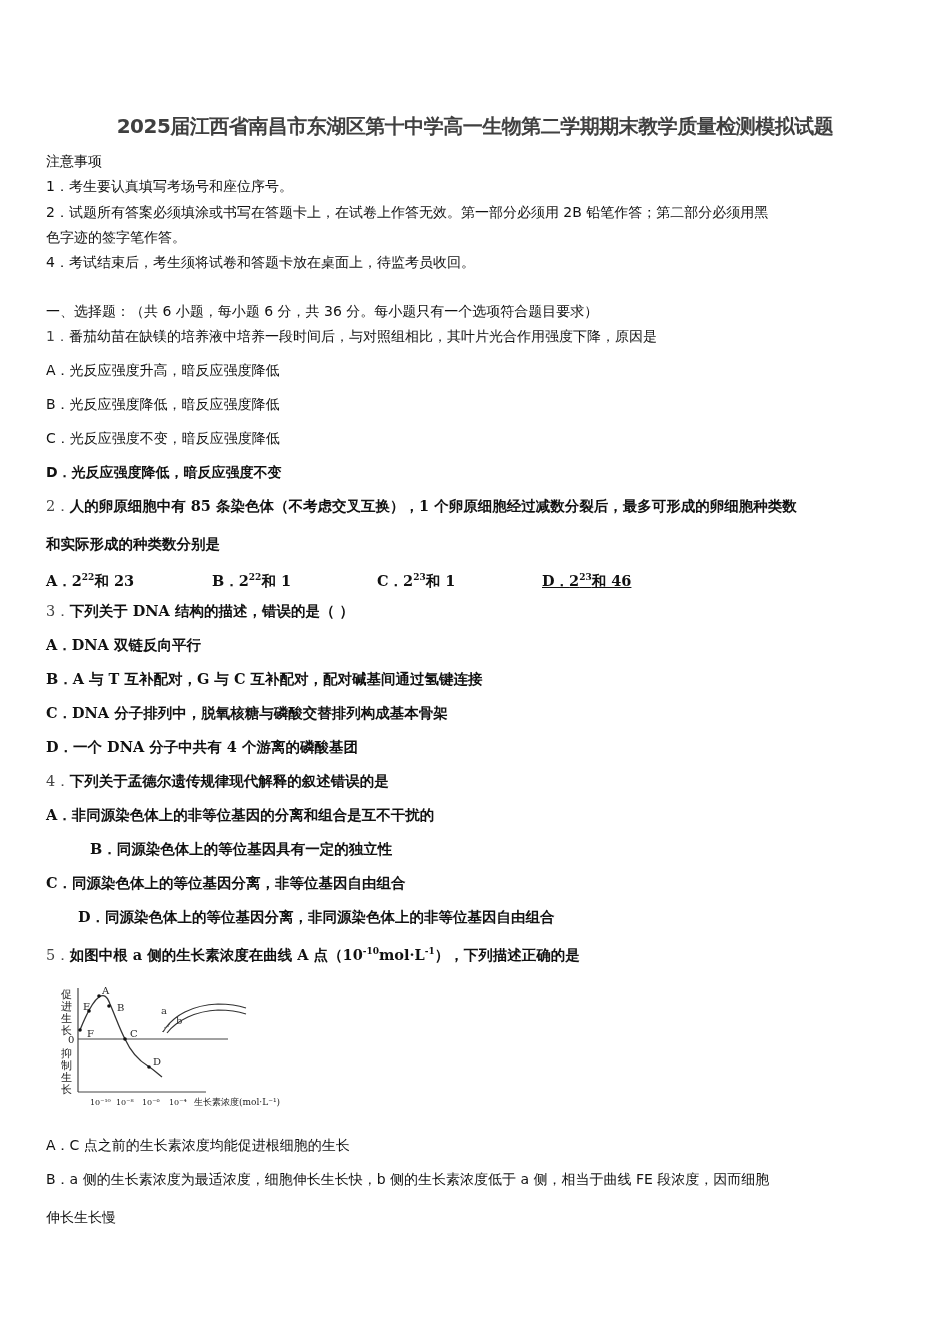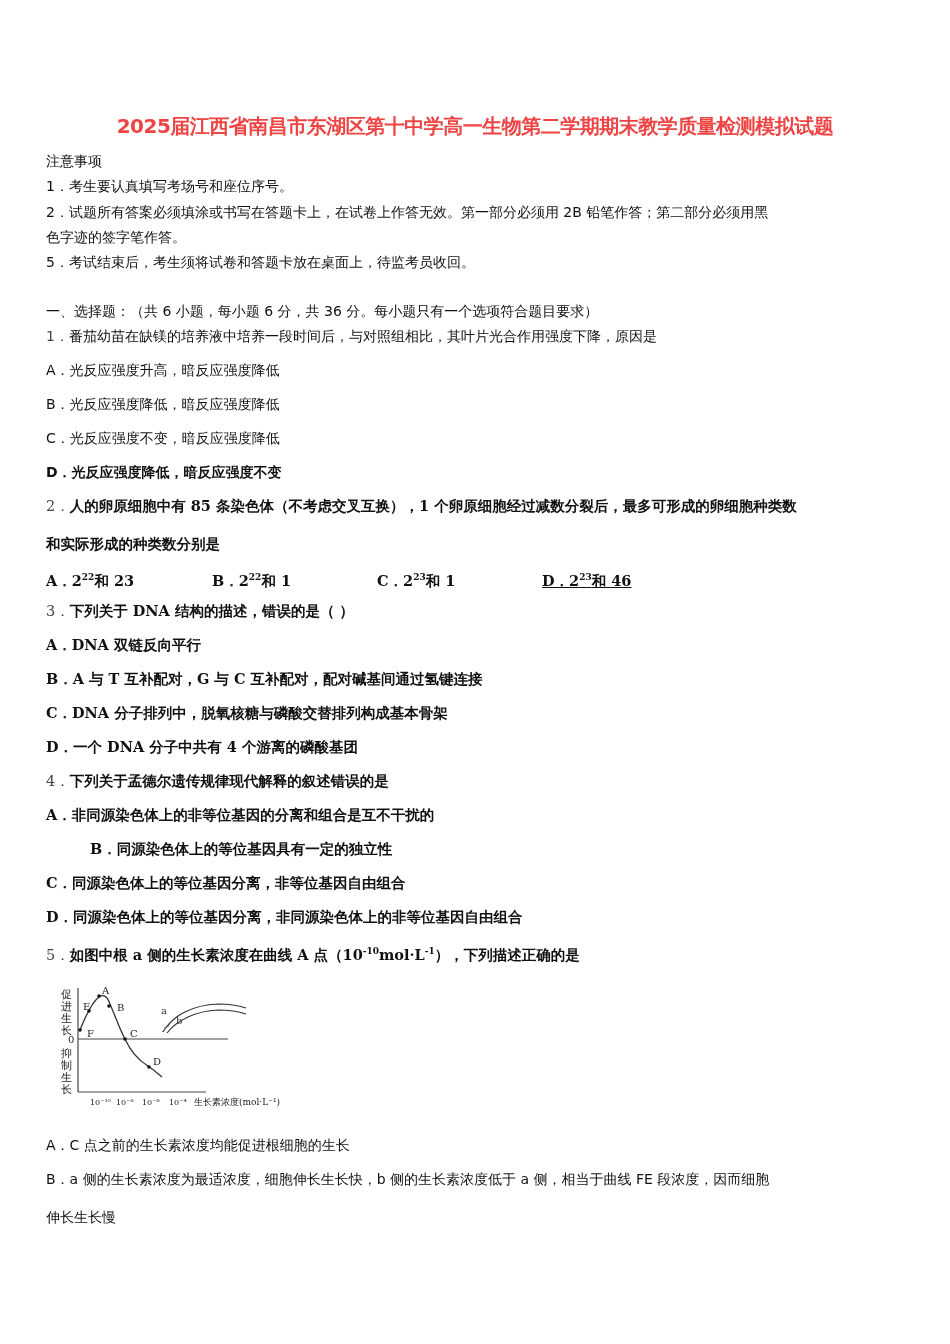--- a/index.html
+++ b/index.html
@@ -1,39 +1,39 @@
 <!DOCTYPE html>
 <html><head>
 <meta charset="utf-8">
 <style>
   html, body { margin: 0; padding: 0; background: #ffffff; }
   body { width: 950px; height: 1344px; position: relative; overflow: hidden;
          font-family: "DejaVu Serif", "Liberation Serif", serif; color: #111; }
   .title { position: absolute; left: 0; right: 0; top: 113px; text-align: center;
            font-family: "DejaVu Sans", "Liberation Sans", sans-serif; font-weight: bold;
-           font-size: 20px; letter-spacing: -0.5px; color: #ef4444; }
+           font-size: 20px; letter-spacing: -0.5px; color: #404040; }
   .line { position: absolute; left: 46px; font-size: 14.5px; white-space: nowrap; line-height: 20px; text-align: right; }
   .notice { font-family: "DejaVu Sans", "Liberation Sans", sans-serif; font-size: 14px; }
   .b { font-weight: bold; }
   .num { color: #444; font-weight: normal; }
   sup { font-size: 9px; vertical-align: 6px; }
   .opt-row { position: absolute; left: 46px; font-size: 14.5px; font-weight: bold; line-height: 20px; }
   .opt-row span.cell { position: absolute; white-space: nowrap; }
   .figure { position: absolute; left: 58px; top: 980px; width: 250px; height: 135px; }
 </style>
 </head>
 <body>
 
 <div class="title">2025届江西省南昌市东湖区第十中学高一生物第二学期期末教学质量检测模拟试题</div>
 
 <div class="line notice" style="top:151px;">注意事项</div>
 <div class="line notice" style="top:176px;">1．考生要认真填写考场号和座位序号。</div>
 <div class="line notice" style="top:202px;">2．试题所有答案必须填涂或书写在答题卡上，在试卷上作答无效。第一部分必须用 2B 铅笔作答；第二部分必须用黑</div>
 <div class="line notice" style="top:227px;">色字迹的签字笔作答。</div>
-<div class="line notice" style="top:252px;">5．考试结束后，考生须将试卷和答题卡放在桌面上，待监考员收回。</div>
+<div class="line notice" style="top:252px;">4．考试结束后，考生须将试卷和答题卡放在桌面上，待监考员收回。</div>
 
 <div class="line notice" style="top:301px;">一、选择题：（共 6 小题，每小题 6 分，共 36 分。每小题只有一个选项符合题目要求）</div>
 
 <div class="line notice" style="top:326px;">
   <span class="num">1．</span><span>番茄幼苗在缺镁的培养液中培养一段时间后，与对照组相比，其叶片光合作用强度下降，原因是</span>
 </div>
 <div class="line notice" style="top:360px;">A．光反应强度升高，暗反应强度降低</div>
 <div class="line notice" style="top:394px;">B．光反应强度降低，暗反应强度降低</div>
 <div class="line notice" style="top:428px;">C．光反应强度不变，暗反应强度降低</div>
 <div class="line notice" style="top:462px;font-weight:bold;">D．光反应强度降低，暗反应强度不变</div>
@@ -56,21 +56,21 @@
 <div class="line b" style="top:669px;">B．A 与 T 互补配对，G 与 C 互补配对，配对碱基间通过氢键连接</div>
 <div class="line b" style="top:703px;">C．DNA 分子排列中，脱氧核糖与磷酸交替排列构成基本骨架</div>
 <div class="line b" style="top:737px;">D．一个 DNA 分子中共有 4 个游离的磷酸基团</div>
 
 <div class="line b" style="top:771px;">
   <span class="num">4．</span><span>下列关于孟德尔遗传规律现代解释的叙述错误的是</span>
 </div>
 <div class="line b" style="top:805px;">A．非同源染色体上的非等位基因的分离和组合是互不干扰的</div>
 <div class="line b" style="top:839px;margin-left:44px;">B．同源染色体上的等位基因具有一定的独立性</div>
 <div class="line b" style="top:873px;">C．同源染色体上的等位基因分离，非等位基因自由组合</div>
-<div class="line b" style="top:907px;">D．同源染色体上的等位基因分离，非同源染色体上的非等位基因自由组合</div>
+<div class="line b" style="top:907px;margin-left:32px;">D．同源染色体上的等位基因分离，非同源染色体上的非等位基因自由组合</div>
 
 <div class="line b" style="top:941px;">
   <span class="num">5．</span><span>如图中根 a 侧的生长素浓度在曲线 A 点（10</span><sup>-10</sup><span>mol·L</span><sup>-1</sup><span>），下列描述正确的是</span>
 </div>
 
 <div class="figure">
   <svg width="250" height="135" viewBox="0 0 250 135" xmlns="http://www.w3.org/2000/svg" font-family="DejaVu Serif, serif" fill="#333">
 
     <line x1="20" y1="8" x2="20" y2="112" stroke="#444" stroke-width="1.2"></line>
 

